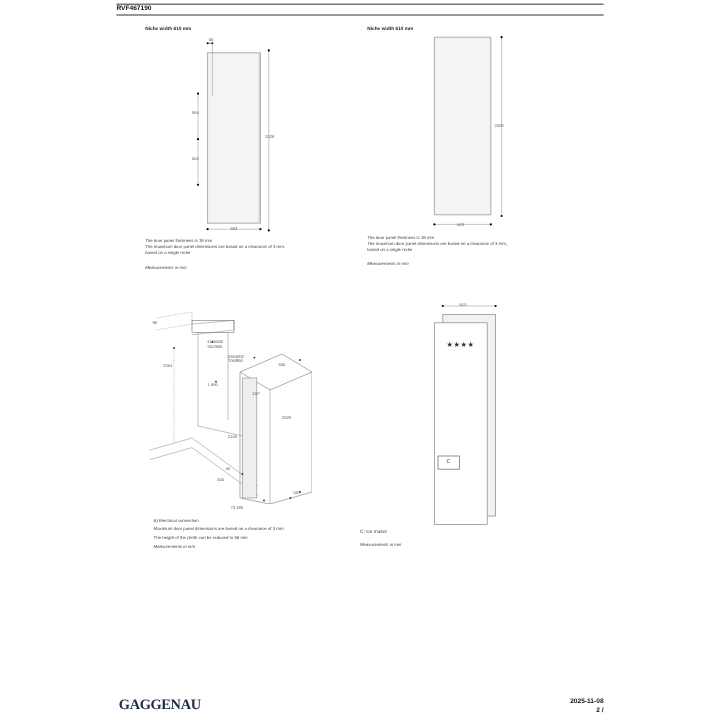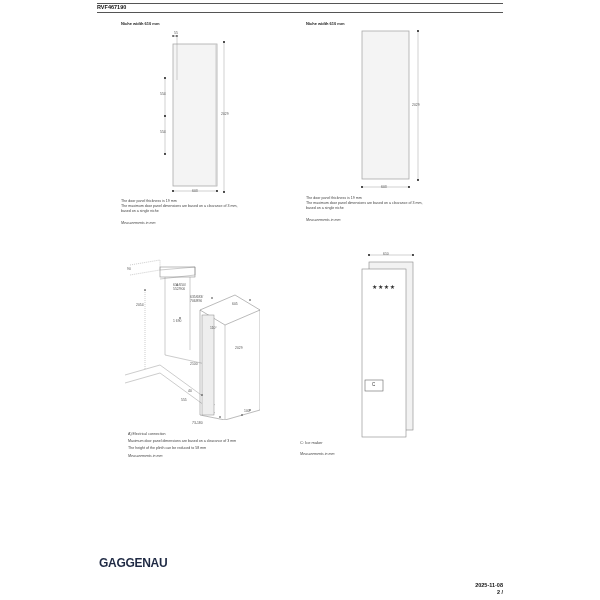--- a/index.html
+++ b/index.html
@@ -2,21 +2,21 @@
 <html><head>
 <meta charset="utf-8">
 <style>
   html,body{margin:0;padding:0;background:#fff;}
   body{width:600px;height:600px;position:relative;overflow:hidden;font-family:"Liberation Sans",sans-serif;color:#222;}
   .hdr-line{position:absolute;left:97px;width:406px;height:0;border-top:1px solid #555;}
   .model{position:absolute;left:97px;top:4px;font-size:5.5px;font-weight:bold;color:#111;}
   .t{position:absolute;font-size:3.6px;color:#444;line-height:5px;white-space:nowrap;}
   .tb{position:absolute;font-size:4px;font-weight:bold;color:#222;white-space:nowrap;}
   .dim{position:absolute;font-size:3.4px;color:#555;white-space:nowrap;}
-  .logo{position:absolute;left:99px;top:556px;font-size:12px;font-weight:bold;color:#1f2a44;letter-spacing:-0.3px;}
+  .logo{position:absolute;left:99px;top:580px;font-size:12px;font-weight:bold;color:#1f2a44;letter-spacing:-0.3px;font-family:Liberation Serif, serif;}
   .date{position:absolute;right:97px;top:582px;font-size:5.5px;font-weight:bold;color:#111;text-align:right;line-height:7px;}
   svg{position:absolute;}
 </style>
 </head>
 <body>
 
 <div class="hdr-line" style="top:3px"></div>
 <div class="model">RVF467190</div>
 <div class="hdr-line" style="top:12px"></div>
 

